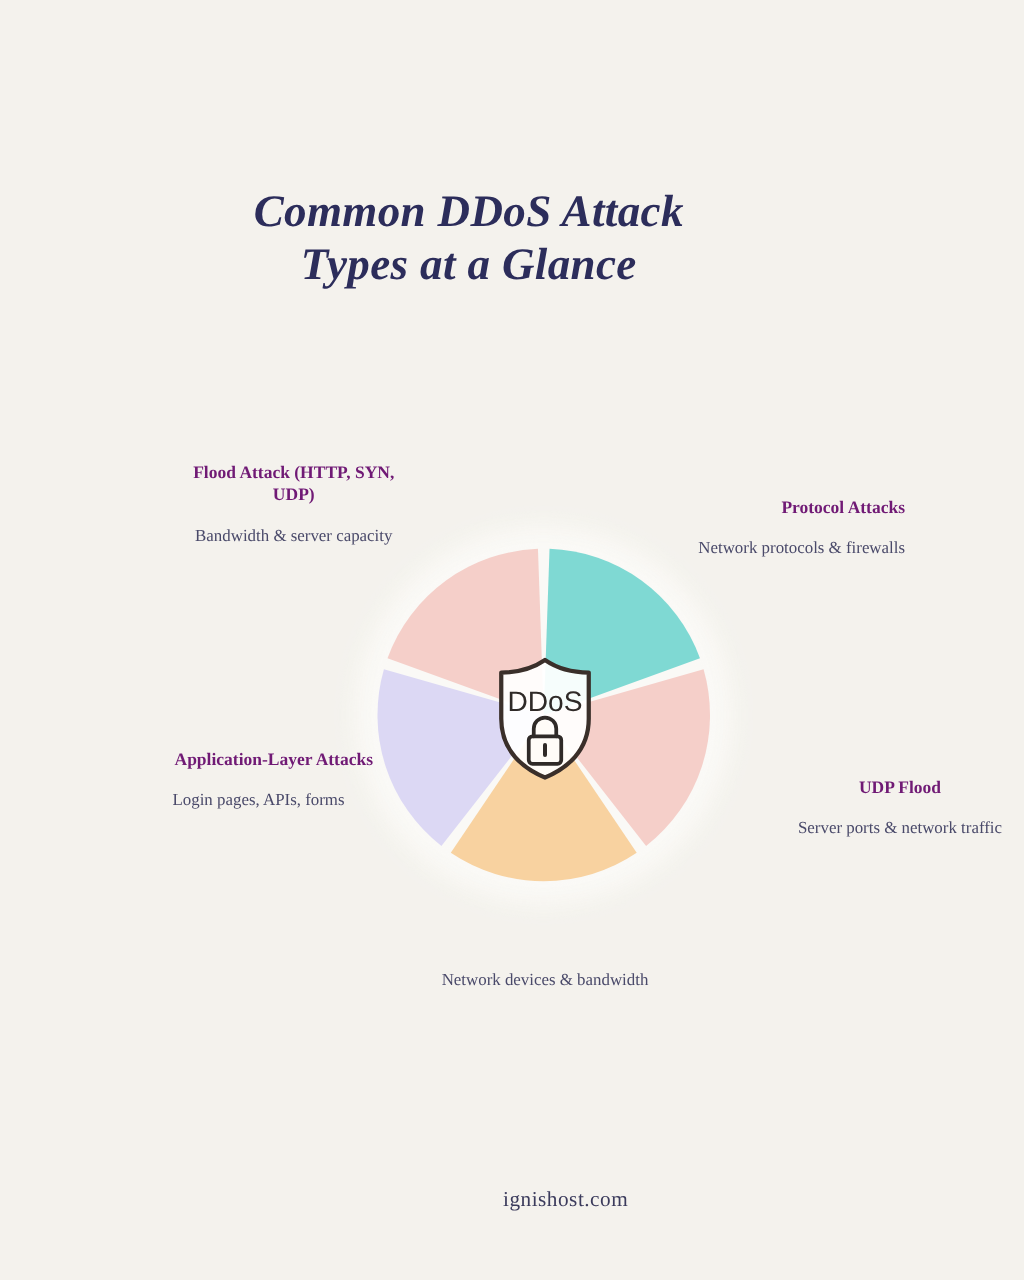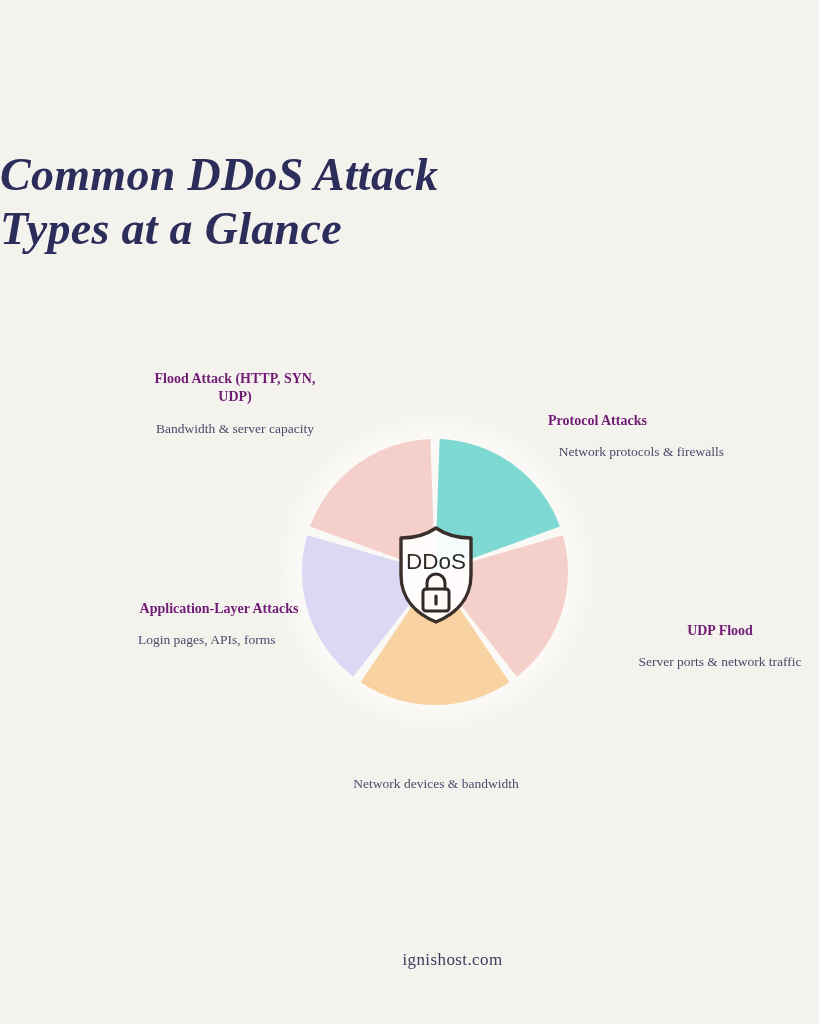--- a/index.html
+++ b/index.html
@@ -19,23 +19,24 @@
     position: absolute;
     inset: 0;
   }
 
   
   .title {
     position: absolute;
     top: 148px;
     left: 0;
     width: 750px;
+    text-align: center;
     font-style: italic;
     font-weight: 700;
-    font-size: 46px;
+    font-size: 36px;
     line-height: 1.18;
     letter-spacing: 0.3px;
     color: #2c2d5b;
   }
   .title .line { display: block; }
 
   
   .wheel-wrap {
     position: absolute;
     left: 268px;
@@ -95,21 +96,21 @@
     top: 370px;
     width: 174px;
     text-align: center;
   }
   .label-protocol {
     left: 548px;
     top: 398px;
     width: 176px;
     text-align: right;
   }
-  .label-protocol .head { text-align: left; margin-top: 14px; }
+  .label-protocol .head { text-align: right; }
   .label-udp {
     left: 598px;
     top: 622px;
     width: 164px;
     text-align: center;
     margin-left: 40px;
   }
   .label-app {
     left: 138px;
     top: 600px;

